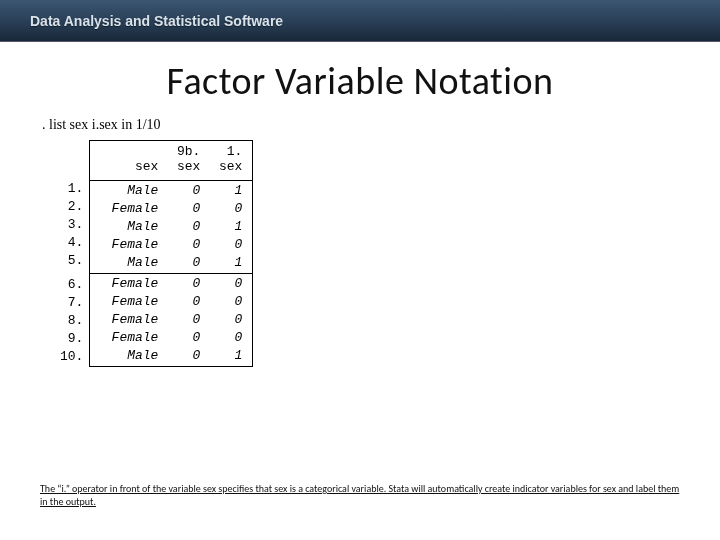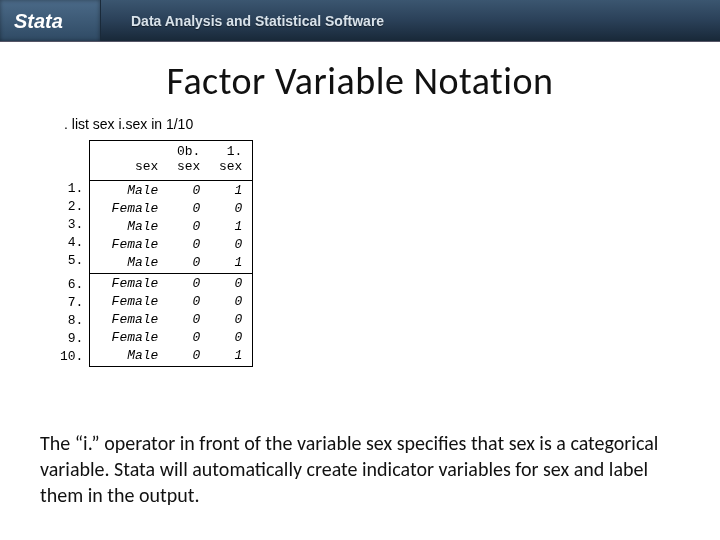--- a/index.html
+++ b/index.html
@@ -38,25 +38,25 @@
   }
   .slide-title {
     font-family: Calibri, Arial, sans-serif;
     font-size: 38px;
     color: #111;
     text-align: center;
     margin: 16px 0 12px 0;
     letter-spacing: 0.5px;
   }
   .stata-output {
-    font-family: Liberation Sans, sans-serif;
+    font-family: Liberation Serif, serif;
     color: #000;
     font-size: 14px;
     line-height: 1.25;
-    margin-left: 64px;
+    margin-left: 42px;
     margin-top: 2px;
   }
   .cmd-line { margin-bottom: 6px; }
   .table-wrap {
     display: flex;
     align-items: stretch;
     margin-left: 60px;
     margin-top: 4px;
   }
   .rownum-col {
@@ -97,35 +97,30 @@
   }
   .c1 { width: 58px; text-align: right; }
   .c2 { width: 42px; text-align: right; }
   .c3 { width: 42px; text-align: right; }
   .caption {
     position: absolute;
     bottom: 32px;
     left: 40px;
     right: 40px;
     font-family: Calibri, Arial, sans-serif;
-    font-size: 20px;
+    font-size: 10px;
     color: #111;
     line-height: 1.3;
+    text-decoration: underline;
   }
 </style>
 </head>
 <body>
 
 <div class="header-bar">
-  <div class="logo-block">
-    <svg width="74" height="26" viewBox="0 0 74 26">
-      <rect x="0" y="0" width="74" height="26" rx="3" fill="none"></rect>
-      <text x="2" y="20" font-family="Arial Black, Arial, sans-serif" font-size="20" font-weight="900" font-style="italic" fill="#ffffff">Stata</text>
-    </svg>
-  </div>
   <div class="tagline">Data Analysis and Statistical Software</div>
 </div>
 
 <div class="slide-title">Factor Variable Notation</div>
 
 <div class="stata-output">
   <div class="cmd-line">. list sex i.sex in 1/10</div>
 </div>
 
 <div class="table-wrap">
@@ -137,21 +132,21 @@
     <div class="num">4.</div>
     <div class="num">5.</div>
     <div class="gap"></div>
     <div class="num">6.</div>
     <div class="num">7.</div>
     <div class="num">8.</div>
     <div class="num">9.</div>
     <div class="num">10.</div>
   </div>
   <div class="data-box">
-    <div class="hdr"><div style="display:flex"><span class="c1"></span><span class="c2">0b.</span><span class="c3">1.</span></div><div style="display:flex"><span class="c1">sex</span><span class="c2">sex</span><span class="c3">sex</span></div></div>
+    <div class="hdr"><div style="display:flex"><span class="c1"></span><span class="c2">9b.</span><span class="c3">1.</span></div><div style="display:flex"><span class="c1">sex</span><span class="c2">sex</span><span class="c3">sex</span></div></div>
     <div class="group">
       <div class="data-row">
           <span class="c1">Male</span>
           <span class="c2">0</span>
           <span class="c3">1</span>
         </div>
       <div class="data-row">
           <span class="c1">Female</span>
           <span class="c2">0</span>
           <span class="c3">0</span>

